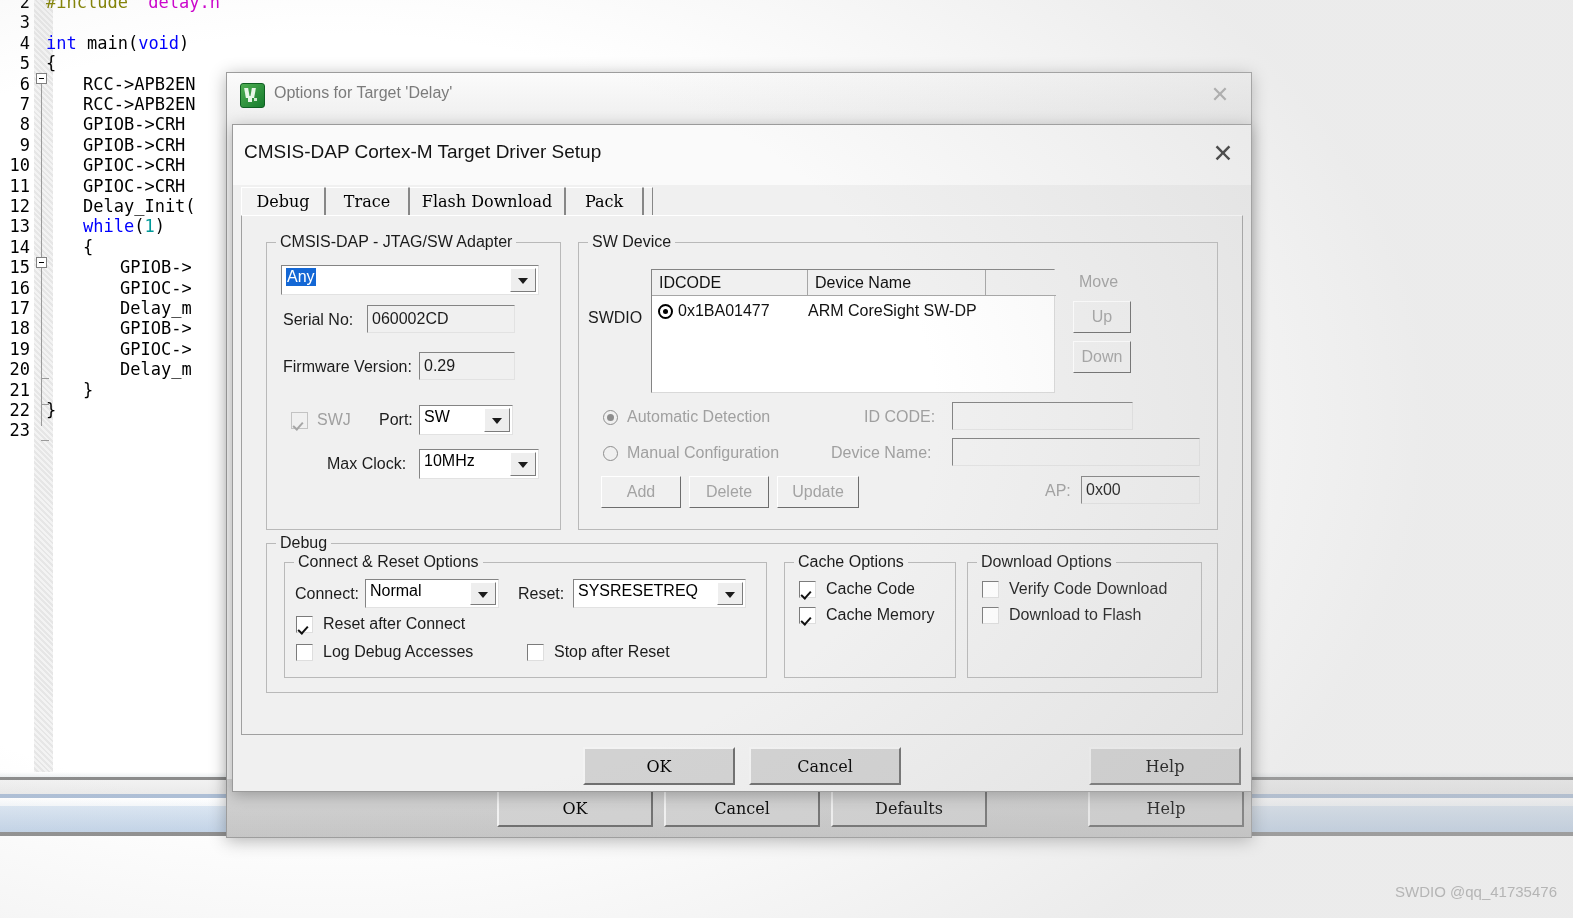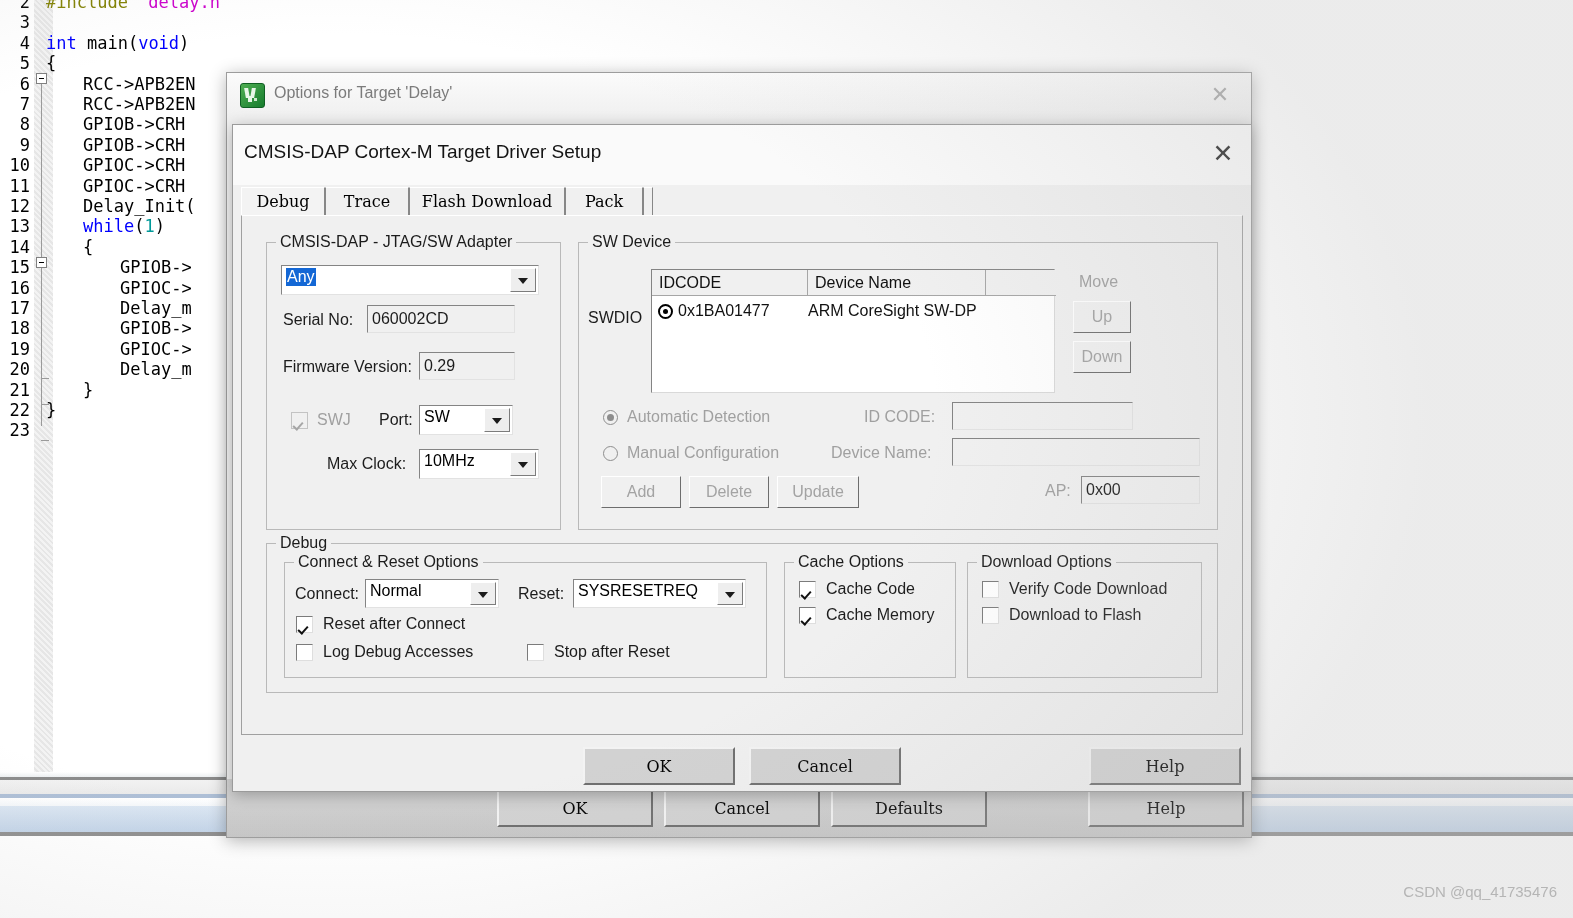--- a/index.html
+++ b/index.html
@@ -384,13 +384,13 @@
       </div>
     </div>
 
     <div class="btn-classic" style="left:350px;top:562px;width:152px;">OK</div>
     <div class="btn-classic" style="left:516px;top:562px;width:152px;">Cancel</div>
     <div class="btn-classic" style="left:856px;top:562px;width:152px;">Help</div>
   </div>
 </div>
 
 <div id="vign"></div>
-<div id="watermark">CSDN @qq_41735476</div>
+<div id="watermark">SWDIO @qq_41735476</div>
 
 </body></html>

